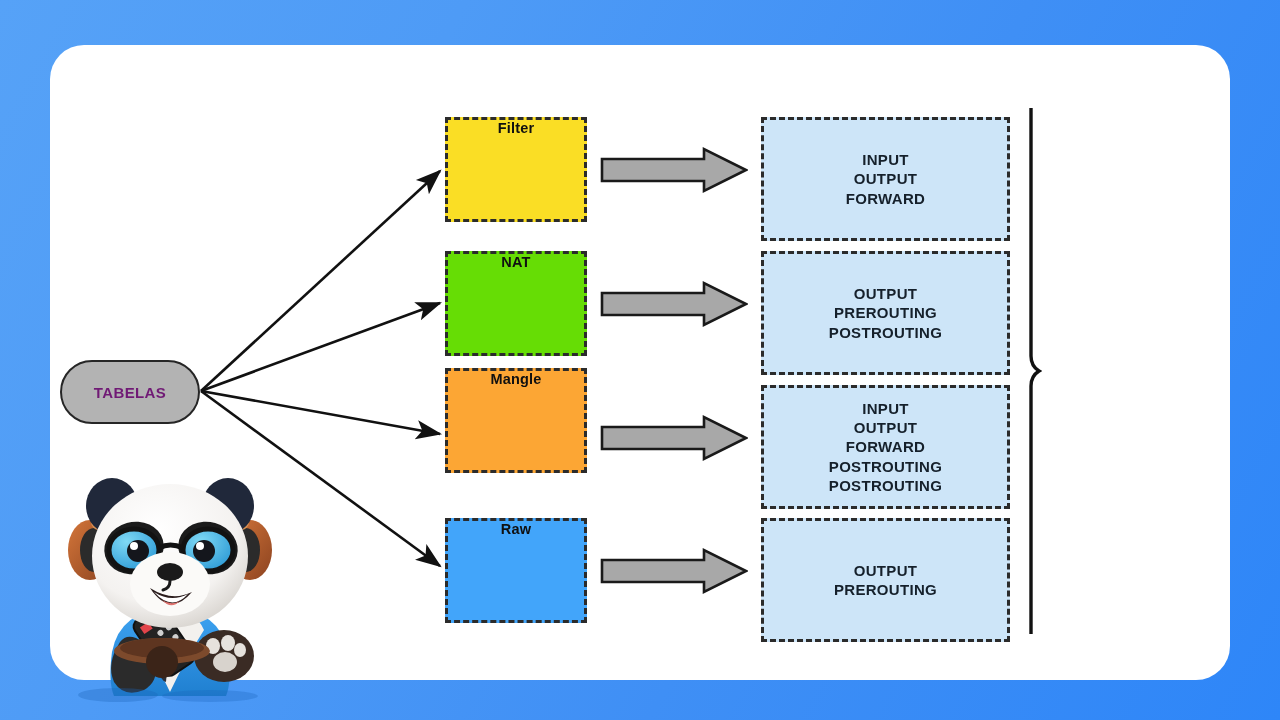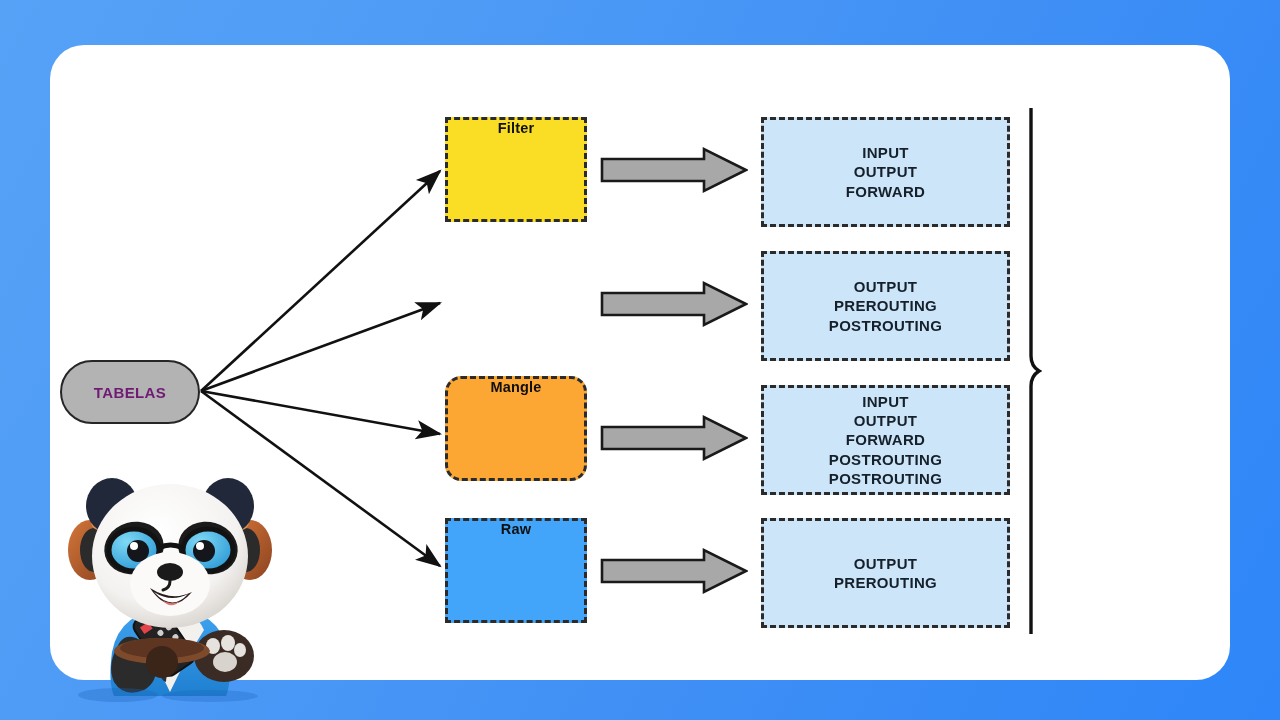--- a/index.html
+++ b/index.html
@@ -75,29 +75,29 @@
     justify-content: center;
   }
   .table-box .label {
     font-size: 14.5px;
     font-weight: bold;
     color: #101010;
     letter-spacing: 0.2px;
   }
   #table-box-filter { top: 117px; background: #FADE25; }
   #table-box-nat    { top: 251px; background: #66DD05; }
-  #table-box-mangle { top: 376px; background: #FCA634; border-radius: 16px; }
+  #table-box-mangle { top: 368px; background: #FCA634; }
   #table-box-raw    { top: 518px; background: #42A5FA; }
 
   
   .chain-box {
     position: absolute;
     left: 761px;
     width: 249px;
-    height: 110px;
+    height: 124px;
     background: #CDE5F8;
     border: 3px dashed #2B2B2B;
     box-sizing: border-box;
     display: flex;
     flex-direction: column;
     align-items: center;
     justify-content: center;
     line-height: 1.28;
   }
   .chain-box .chain-line {
@@ -191,20 +191,23 @@
         <line x1="201" y1="391" x2="440" y2="566"></line>
       </g>
     </svg>
 
     <div id="tabelas-node">
       <span class="label">TABELAS</span>
     </div>
 
     <div class="table-box" id="table-box-filter">
       <span class="label">Filter</span>
+    </div>
+    <div class="table-box" id="table-box-nat">
+      <span class="label">NAT</span>
     </div>
     <div class="table-box" id="table-box-mangle">
       <span class="label">Mangle</span>
     </div>
     <div class="table-box" id="table-box-raw">
       <span class="label">Raw</span>
     </div>
 
     <svg class="block-arrow" id="block-arrow-filter" viewBox="0 0 148 48">
       <path d="M2,13 L104,13 L104,3 L146,24 L104,45 L104,35 L2,35 Z" fill="#A8A8A8" stroke="#1A1A1A" stroke-width="2.6" stroke-linejoin="miter"></path>

